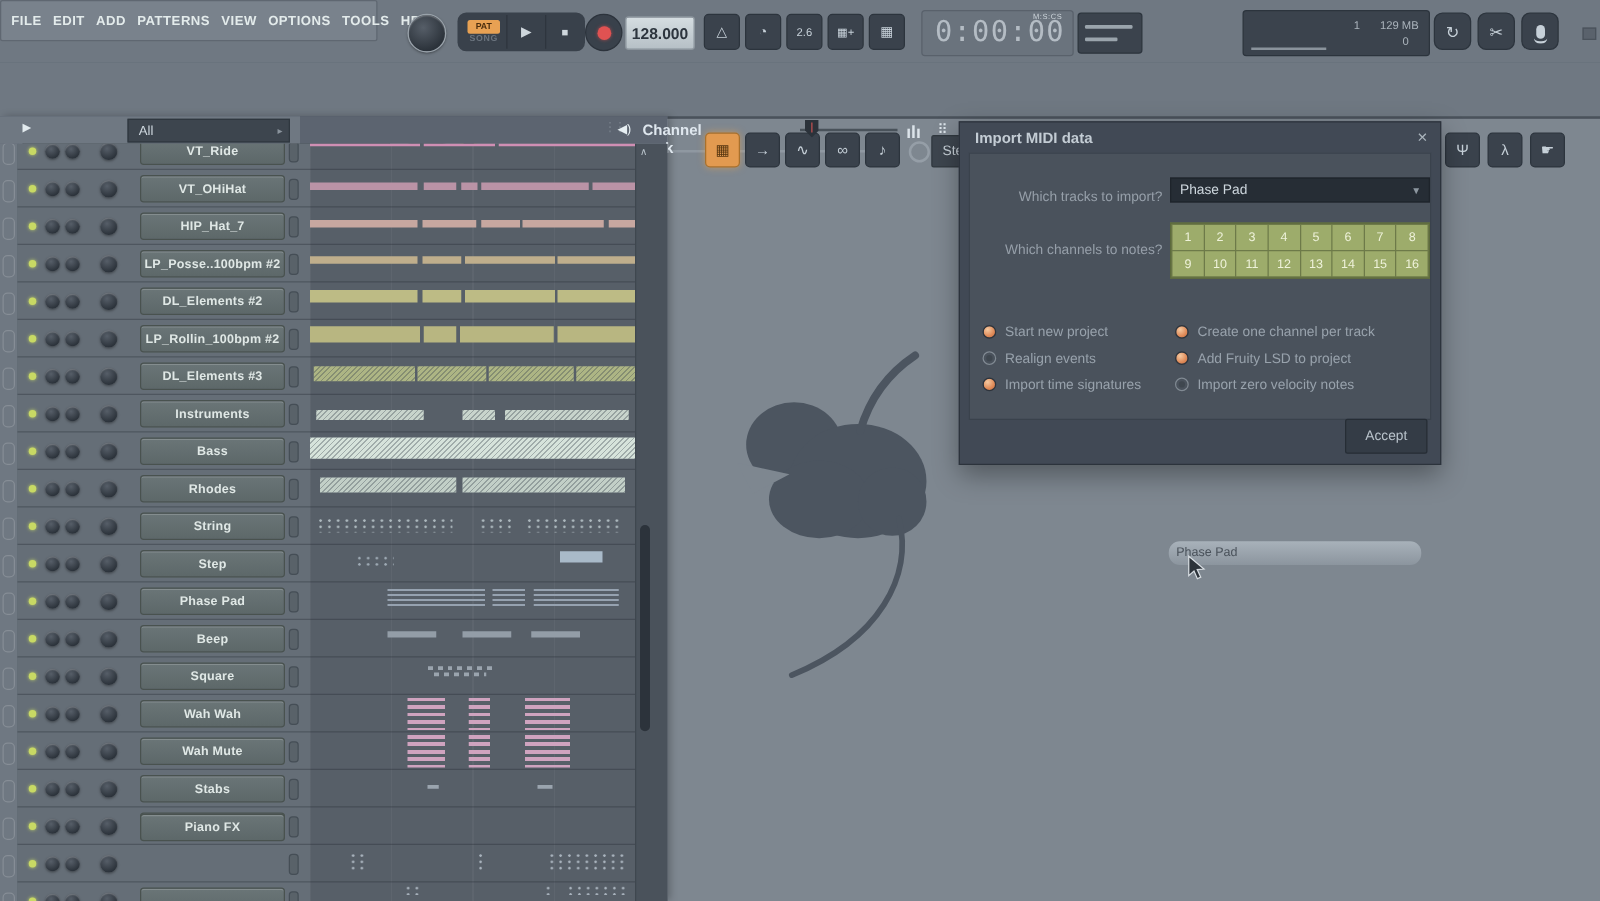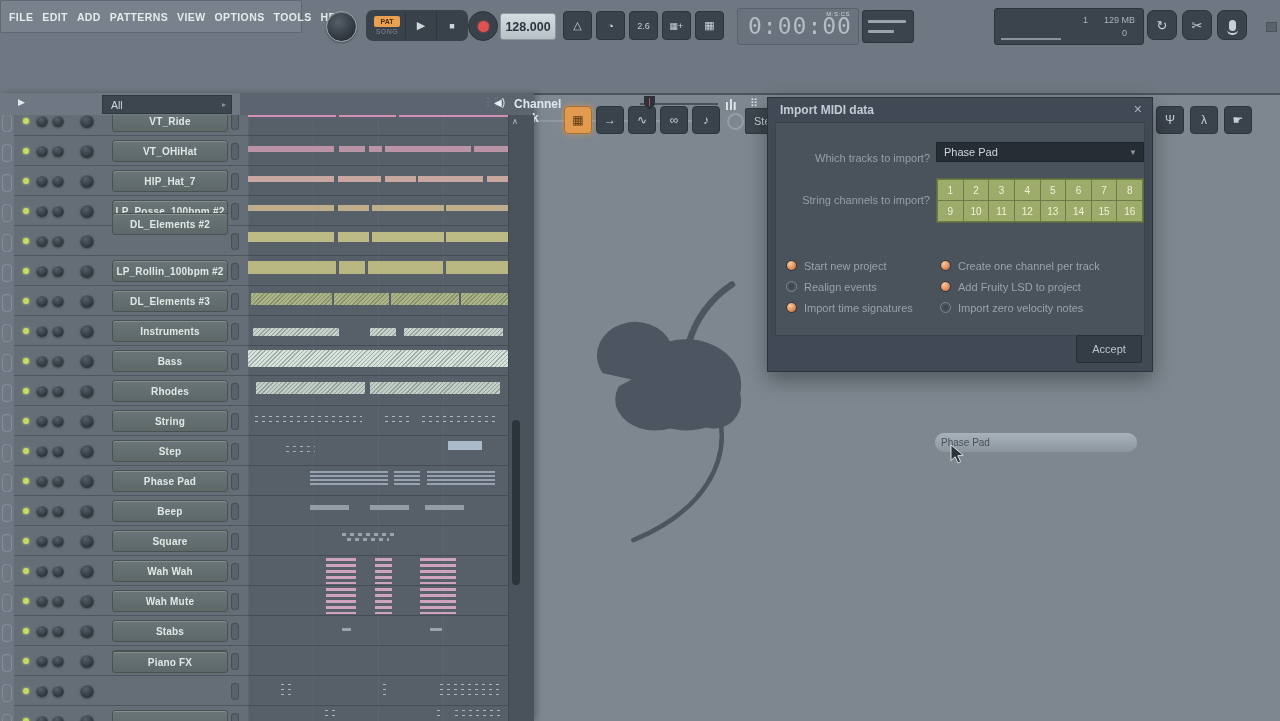--- a/index.html
+++ b/index.html
@@ -375,21 +375,21 @@
         <div class="pat-layer" style="left:248px;top:90px;width:86px;height:6px;background:#bfae8c;"></div>
         <div class="pat-layer" style="left:338px;top:90px;width:31px;height:6px;background:#bfae8c;"></div>
         <div class="pat-layer" style="left:372px;top:90px;width:72px;height:6px;background:#bfae8c;"></div>
         <div class="pat-layer" style="left:446px;top:90px;width:62px;height:6px;background:#bfae8c;"></div>
         <div class="row-sep" style="top:110px;"></div>
         <div class="ls-cap" style="top:119px;"></div>
         <div class="ch-led" style="left:23px;top:123px;"></div>
         <div class="knob" style="position:absolute;left:36px;top:120px;width:12px;height:12px;"></div>
         <div class="knob" style="position:absolute;left:52px;top:120px;width:12px;height:12px;"></div>
         <div class="knob" style="position:absolute;left:80px;top:119px;width:14px;height:14px;"></div>
-        <div class="ch-btn" style="top:98px;">DL_Elements #2</div>
+        <div class="ch-btn" style="top:115px;">DL_Elements #2</div>
         <div class="ch-pill" style="top:118px;"></div>
         <div class="pat-layer" style="left:248px;top:117px;width:86px;height:10px;background:#bdbb85;"></div>
         <div class="pat-layer" style="left:338px;top:117px;width:31px;height:10px;background:#bdbb85;"></div>
         <div class="pat-layer" style="left:372px;top:117px;width:72px;height:10px;background:#bdbb85;"></div>
         <div class="pat-layer" style="left:446px;top:117px;width:62px;height:10px;background:#bdbb85;"></div>
         <div class="row-sep" style="top:140px;"></div>
         <div class="ls-cap" style="top:149px;"></div>
         <div class="ch-led" style="left:23px;top:153px;"></div>
         <div class="knob" style="position:absolute;left:36px;top:150px;width:12px;height:12px;"></div>
         <div class="knob" style="position:absolute;left:52px;top:150px;width:12px;height:12px;"></div>
@@ -567,21 +567,21 @@
 
 <div id="dialog" class="abs">
   <span id="dlg-title">Import MIDI data</span>
   <span id="dlg-close">×</span>
   <div id="dlg-panel"></div>
   <span class="dlg-label" style="left:12px;top:54px;">Which tracks to import?</span>
   <div id="dlg-dropdown">
     <span class="lbl">Phase Pad</span>
     <span class="arr">▼</span>
   </div>
-  <span class="dlg-label" style="left:12px;top:96px;">String channels to import?</span>
+  <span class="dlg-label" style="left:12px;top:96px;">Which channels to notes?</span>
   <div id="midi-grid">
       <div class="grid-cell">1</div>
       <div class="grid-cell">2</div>
       <div class="grid-cell">3</div>
       <div class="grid-cell">4</div>
       <div class="grid-cell">5</div>
       <div class="grid-cell">6</div>
       <div class="grid-cell">7</div>
       <div class="grid-cell">8</div>
       <div class="grid-cell">9</div>

